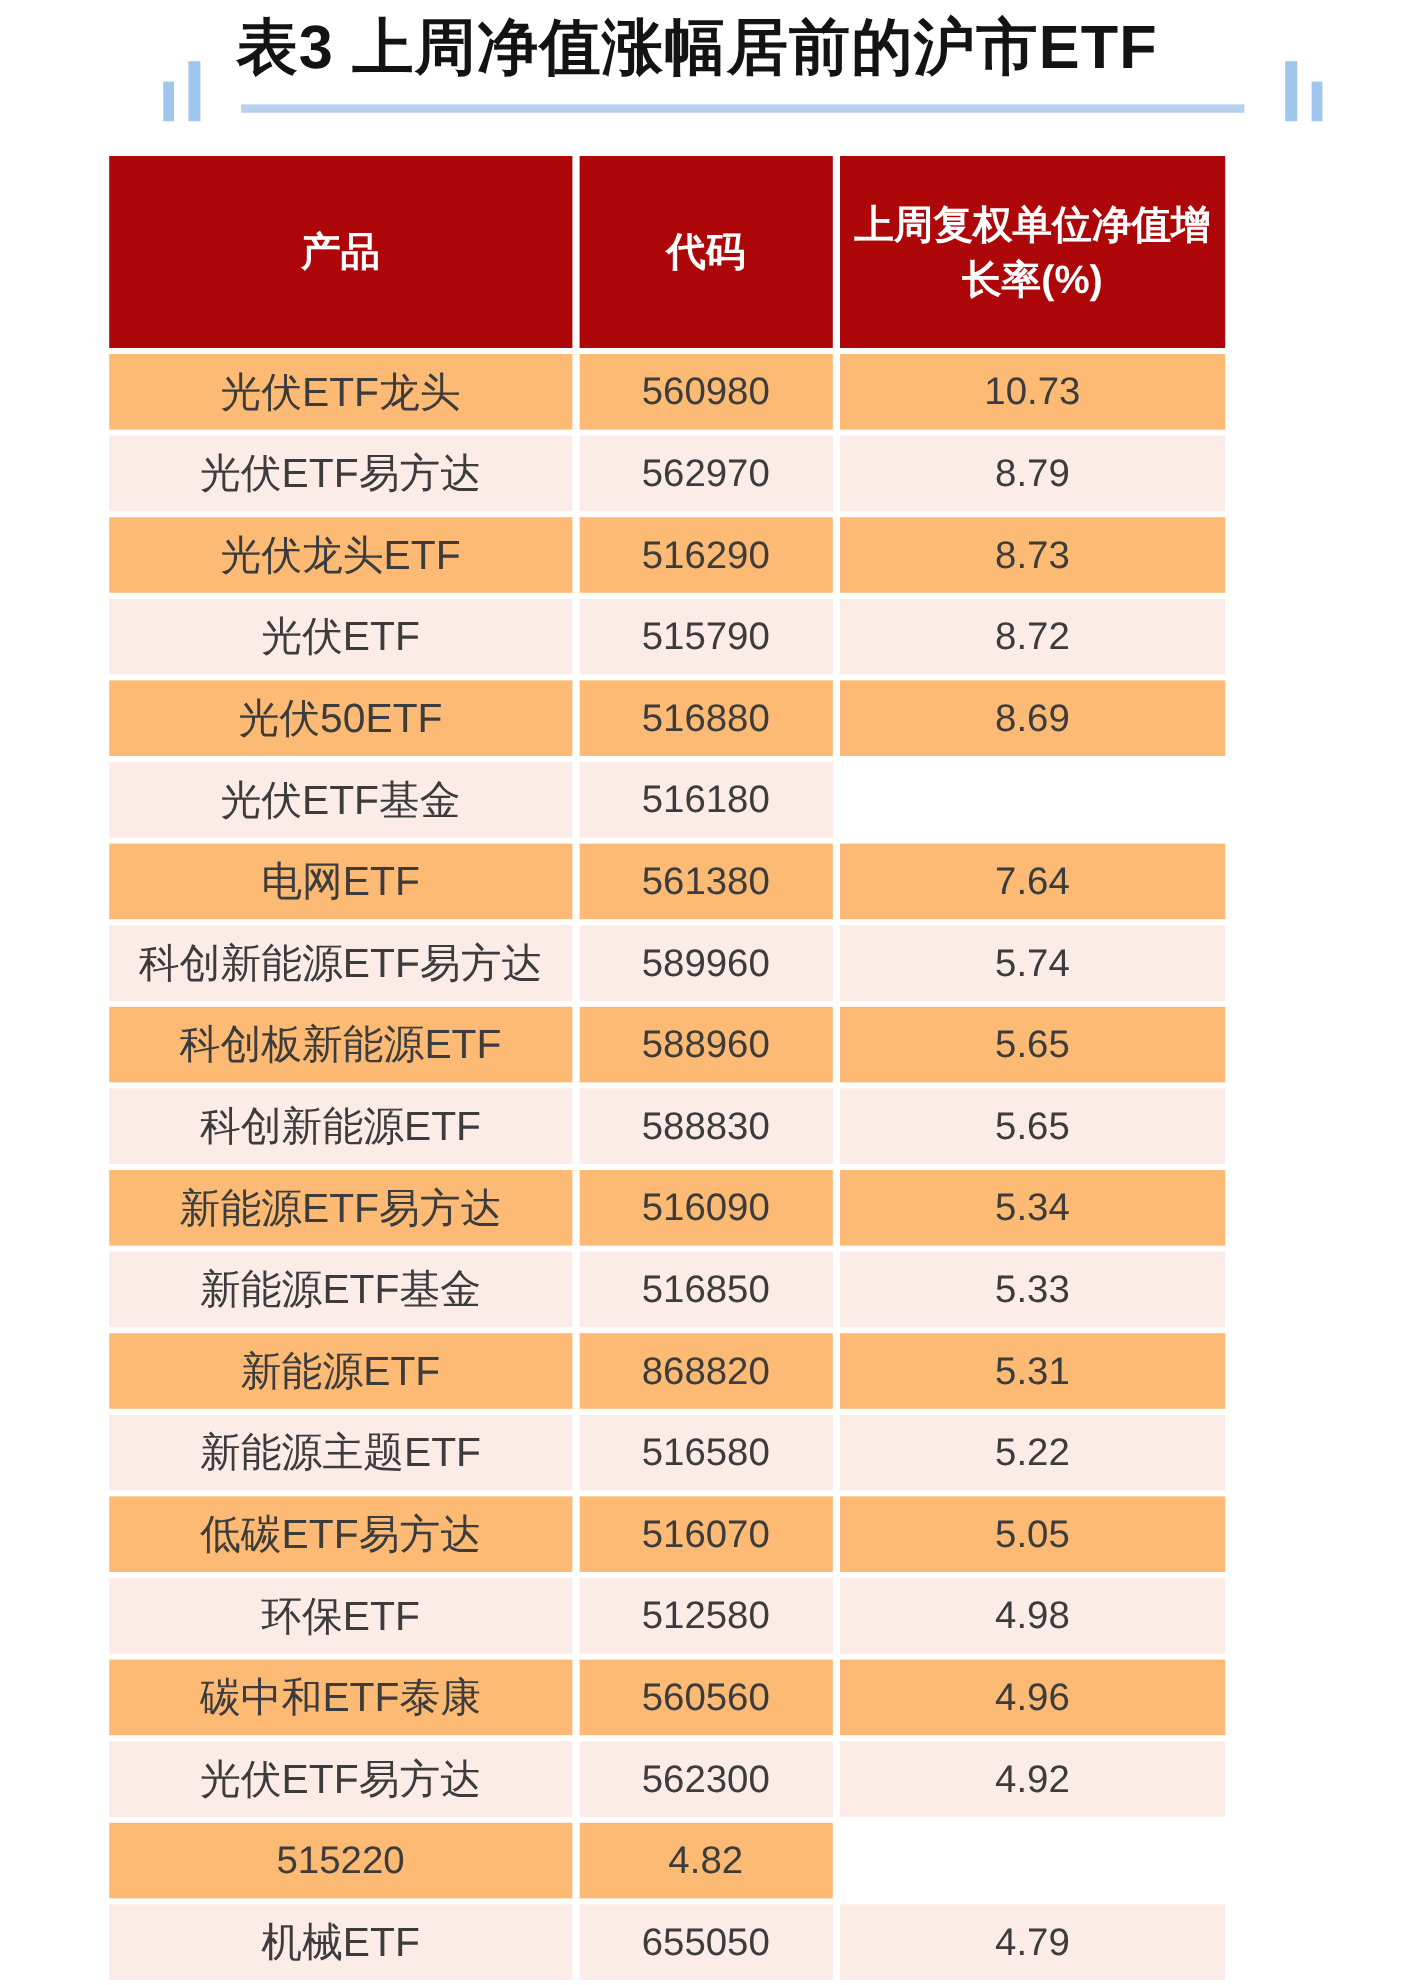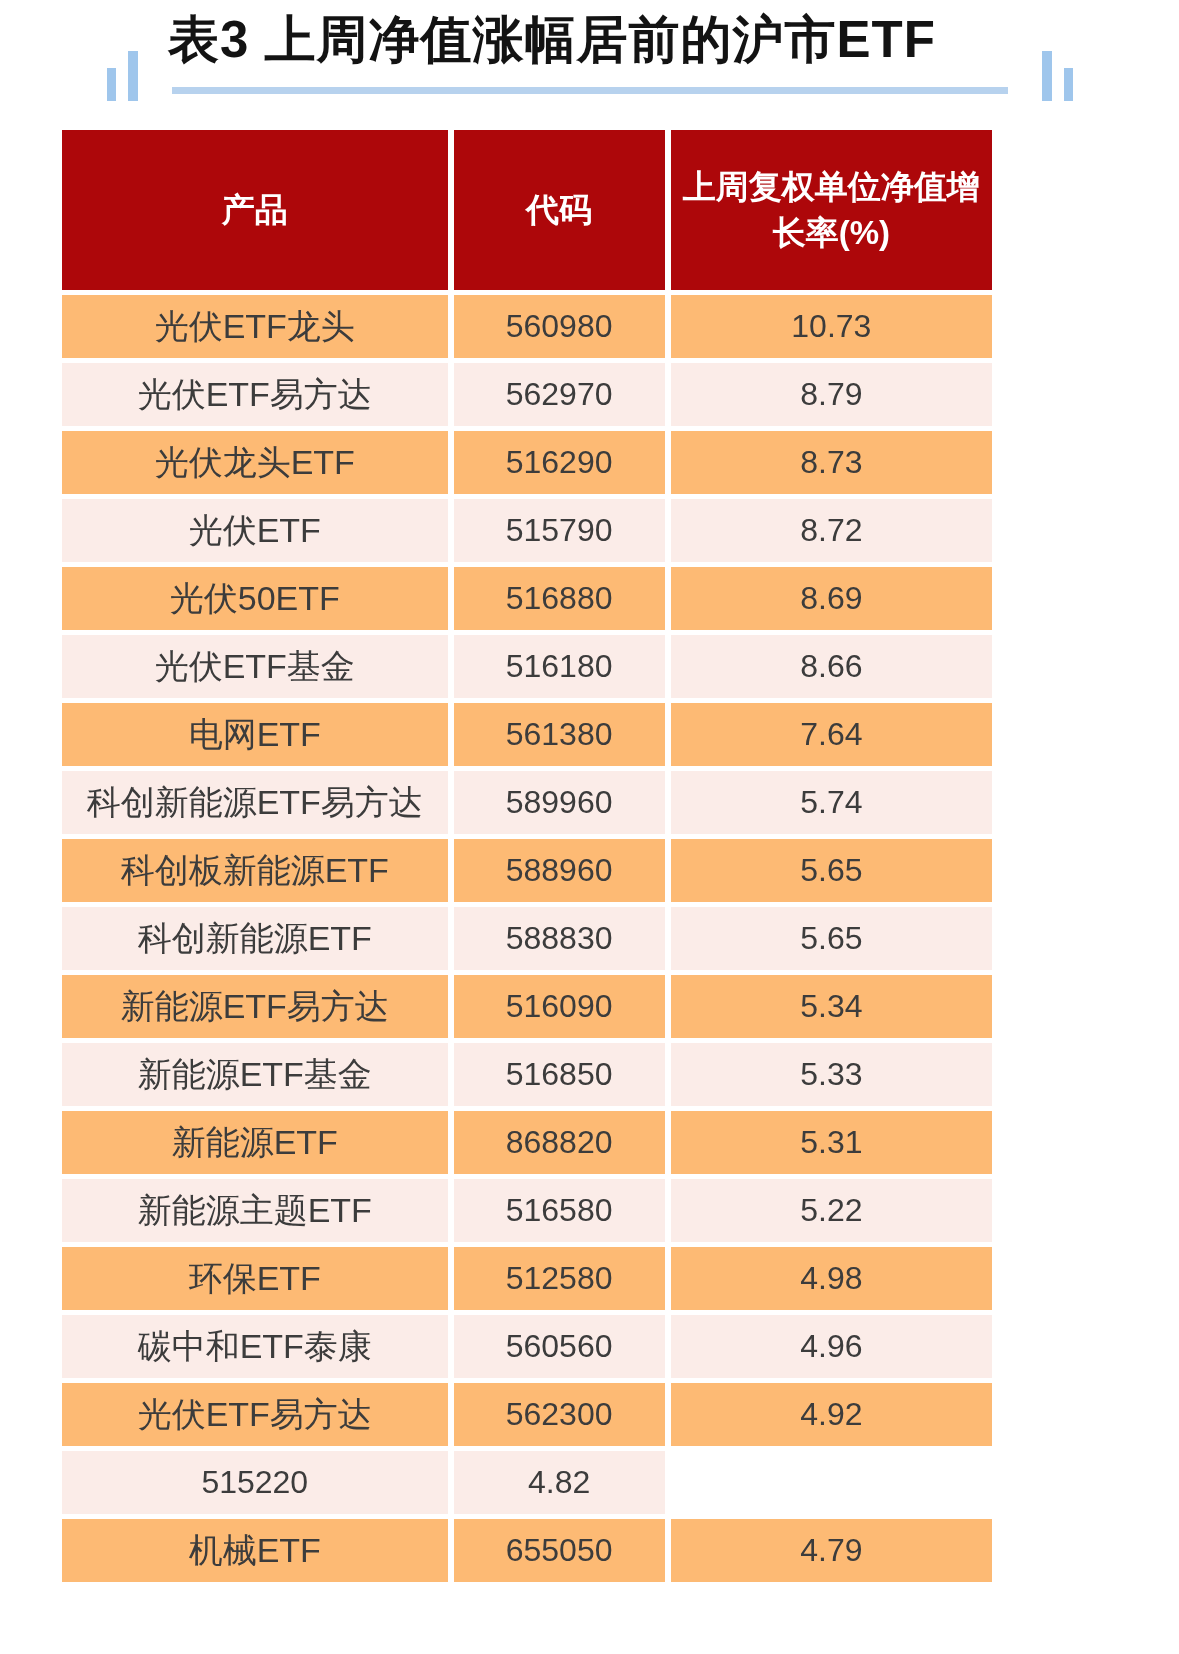--- a/index.html
+++ b/index.html
@@ -8,20 +8,21 @@
     background: #ffffff;
     width: 1179px;
     height: 1654px;
     overflow: hidden;
     font-family: "Liberation Sans", "DejaVu Sans", sans-serif;
   }
   .page {
     position: relative;
     width: 1053px;
     height: 1654px;
+    padding-left: 29px;
   }
   
   .title-block {
     position: relative;
     height: 130px;
   }
   .page-title {
     position: absolute;
     left: 168px;
     top: 6px;
@@ -154,21 +155,20 @@
 
   <div class="row">
     <div class="cell product">光伏50ETF</div>
     <div class="cell code">516880</div>
     <div class="cell growth">8.69</div>
   </div>
 
   <div class="row">
     <div class="cell product">光伏ETF基金</div>
     <div class="cell code">516180</div>
-    <div class="cell growth">8.66</div>
   </div>
 
   <div class="row">
     <div class="cell product">电网ETF</div>
     <div class="cell code">561380</div>
     <div class="cell growth">7.64</div>
   </div>
 
   <div class="row">
     <div class="cell product">科创新能源ETF易方达</div>
@@ -205,20 +205,25 @@
     <div class="cell code">868820</div>
     <div class="cell growth">5.31</div>
   </div>
 
   <div class="row">
     <div class="cell product">新能源主题ETF</div>
     <div class="cell code">516580</div>
     <div class="cell growth">5.22</div>
   </div>
 
+  <div class="row">
+    <div class="cell product">低碳ETF易方达</div>
+    <div class="cell code">516070</div>
+    <div class="cell growth">5.05</div>
+  </div>
 
   <div class="row">
     <div class="cell product">环保ETF</div>
     <div class="cell code">512580</div>
     <div class="cell growth">4.98</div>
   </div>
 
   <div class="row">
     <div class="cell product">碳中和ETF泰康</div>
     <div class="cell code">560560</div>

